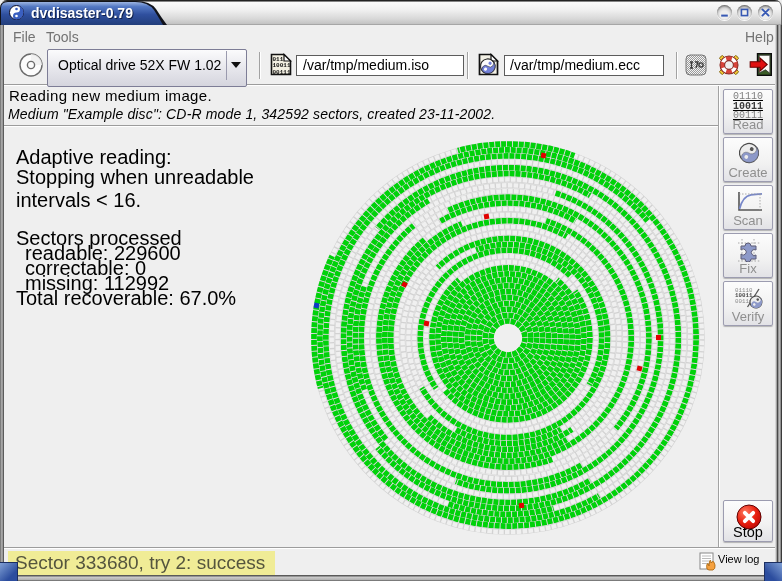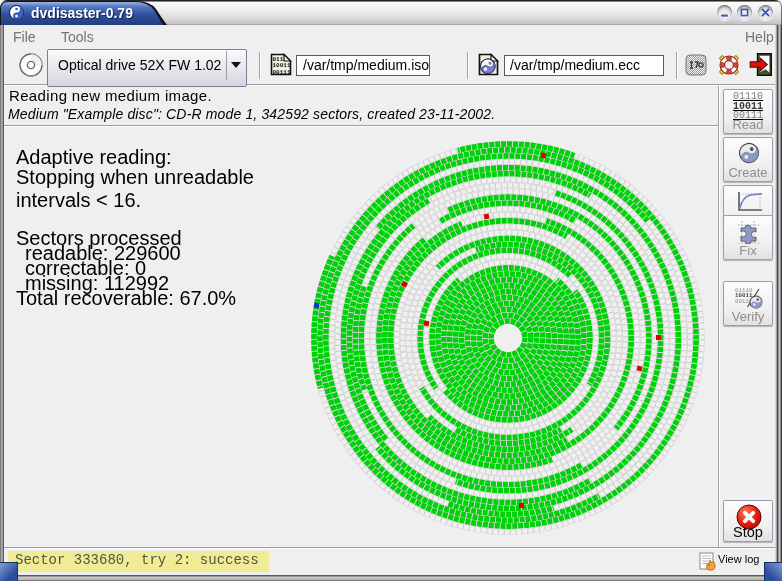--- a/index.html
+++ b/index.html
@@ -52,21 +52,21 @@
 #sbline { left:718px; top:86px; width:1px; height:462px; background:#a2a2a2; box-shadow:1px 0 0 #fff; }
 .sbtn { position:absolute; left:723px; width:50px; height:45px;
   border:1px solid #9c9cb0; border-radius:2px;
   background:linear-gradient(#fcfcfc, #f1f1f1 60%, #e2e2e6);
   box-shadow:0 1px 1px rgba(0,0,0,.25); text-align:center;text-decoration:underline; }
 .sbtn .lab { position:absolute; width:100%; bottom:1px; font-size:13px; color:#8f8f8f; }
 #stopbtn .lab { color:#000; font-size:14.5px; }
 
 
 #footer { left:4px; top:547px; width:774px; height:28px; background:#efefef; border-top:1px solid #9c9c9c; box-shadow:inset 0 1px 0 #fff; }
-#sectxt { position:absolute; left:4px; top:3px; background:#f0ec96; color:#55553e; font-size:14px; padding:1px 10px 4px 7px;font-family:Liberation Mono, monospace; }
+#sectxt { position:absolute; left:4px; top:3px; background:#f0ec96; color:#55553e; font-size:19px; padding:1px 10px 4px 7px; }
 #viewlog { position:absolute; left:714px; top:5px; font-size:11px; color:#000; }
 </style></head>
 <body>
 
 <div class="abs" id="titlebar"></div>
 <div class="abs" id="titletab">
 <svg width="167" height="25" viewBox="0 0 167 25">
   <path d="M0 25 L0 8 Q0 1 8 1 L136 1 Q150 1 156 9 Q161 17 167 25 Z" fill="#11131a"></path>
   <path d="M1 25 L1 8 Q1 2 8 2 L135 2 Q148 2 154 10 Q159 18 163 25 Z" fill="url(#tg)"></path>
   <defs>
@@ -100,21 +100,21 @@
     </svg>
   </div>
 <div class="abs winbtn" style="left:758px;">
     <svg width="15" height="15" viewBox="0 0 15 15">
       <path d="M4.4 4.4 L10.6 10.6 M10.6 4.4 L4.4 10.6" stroke="#3658b4" stroke-width="1.9" stroke-linecap="round"></path>
     </svg>
   </div>
 
 <div class="abs" id="menubar">
   <span class="mi" style="left:9px;">File</span>
-  <span class="mi" style="left:57px;text-align:right;">Tools</span>
+  <span class="mi" style="left:42px;text-align:right;">Tools</span>
   <span class="mi" style="left:741px;">Help</span>
 </div>
 
 <div class="abs" id="toolbar">
 
   <svg class="abs" style="left:12px;top:5px;" width="30" height="30" viewBox="0 0 30 30">
     <circle cx="15" cy="15" r="11" fill="#fcfcfc" stroke="#6b6b6b" stroke-width="1.4"></circle>
     <path d="M15 4 A11 11 0 0 1 26 15 L19 15 A4.5 4.5 0 0 0 15 10.5 Z" fill="#efefef" opacity="0.85"></path>
     <circle cx="15" cy="15" r="3.6" fill="none" stroke="#6b6b6b" stroke-width="1.4"></circle>
   </svg>
@@ -124,21 +124,21 @@
       <span class="arr"></span>
   </div>
   <div class="vsep" style="left:255px;"></div>
   <svg class="abs" style="left:266px;top:8px;" width="22" height="23" viewBox="0 0 22 23">
   <path d="M1.5 1.5 L14 1.5 L20.5 8 L20.5 21.5 L1.5 21.5 Z" fill="#f2efe2" stroke="#111" stroke-width="1.6"></path>
   <path d="M14 1.5 L14 8 L20.5 8 Z" fill="#fff" stroke="#111" stroke-width="1.2"></path>
   <text x="2.5" y="7.5" font-family="Liberation Mono,monospace" font-size="6" font-weight="bold" fill="#111">011</text>
   <text x="2.5" y="14" font-family="Liberation Mono,monospace" font-size="6" font-weight="bold" fill="#111">10011</text>
   <text x="2.5" y="20.5" font-family="Liberation Mono,monospace" font-size="6" font-weight="bold" fill="#111">00111</text>
 </svg>
-  <div class="entry" style="left:292px;width:134px;padding-left:6px;">/var/tmp/medium.iso</div>
+  <div class="entry" style="left:292px;width:168px;padding-left:6px;">/var/tmp/medium.iso</div>
   <div class="vsep" style="left:463px;"></div>
   <svg class="abs" style="left:474px;top:8px;" width="21" height="23" viewBox="0 0 21 23">
   <path d="M1.5 1.5 L13 1.5 L19.5 8 L19.5 21.5 L1.5 21.5 Z" fill="#f3f1e6" stroke="#111" stroke-width="1.7"></path>
   <path d="M13 1.5 L13 8 L19.5 8 Z" fill="#fff" stroke="#111" stroke-width="1.2"></path>
   <g transform="rotate(38 9.8 13.2)">
   <circle cx="9.8" cy="13.2" r="7.3" fill="#fcfcfc" stroke="#222" stroke-width="1.1"></circle>
   <path d="M9.8 5.9 A7.3 7.3 0 0 1 9.8 20.5 A3.65 3.65 0 0 1 9.8 13.2 A3.65 3.65 0 0 0 9.8 5.9 Z" fill="#7280d8" stroke="#222" stroke-width="0.5"></path>
   <circle cx="9.8" cy="9.5" r="1.6" fill="#7280d8"></circle>
   <circle cx="9.8" cy="16.9" r="1.6" fill="#fcfcfc"></circle>
   </g>
@@ -332,21 +332,21 @@
   <div class="lab">Create</div>
 </div>
 <div class="abs sbtn" style="top:185px;">
   <svg class="abs" style="left:11px;top:5px;" width="28" height="22" viewBox="0 0 28 22">
   <path d="M4 1 L4 19 L27 19" fill="none" stroke="#555" stroke-width="1.6"></path>
   <path d="M4.5 18 C7 8 11 4.5 16 3.8 C20 3.3 24 3 27 2.8" fill="none" stroke="#7787c9" stroke-width="1.8"></path>
   <path d="M4 3 L26 3 M25 3 L25 19" fill="none" stroke="#999" stroke-width="0.8" stroke-dasharray="1.5 1.5"></path>
 </svg>
   <div class="lab">Scan</div>
 </div>
-<div class="abs sbtn" style="top:215px;">
+<div class="abs sbtn" style="top:233px;">
   <svg class="abs" style="left:13px;top:4px;" width="24" height="24" viewBox="0 0 24 24">
   <path d="M4 8 L8 8 A3 3 0 1 1 14 8 L19 8 L19 12 A3 3 0 1 0 19 17 L19 21 L14 21 A3 3 0 1 1 8 21 L4 21 L4 16 A3 3 0 1 0 4 12 Z" fill="#8d99c9" stroke="#5a5a78" stroke-width="1"></path>
   <path d="M1 5 L23 5 M1 23 L23 23 M5 1 L5 23 M17 1 L17 23" stroke="#888" stroke-width="0.7" stroke-dasharray="1.5 1.8" fill="none"></path>
 </svg>
   <div class="lab">Fix</div>
 </div>
 <div class="abs sbtn" style="top:281px;">
   <svg class="abs" style="left:10px;top:4px;" width="30" height="24" viewBox="0 0 30 24">
   <text x="1" y="5.5" font-family="Liberation Mono,monospace" font-size="5.8" fill="#8a8a8a">01110</text>
   <text x="1" y="11" font-family="Liberation Mono,monospace" font-size="5.8" font-weight="bold" fill="#4a4a4a">10011</text>

